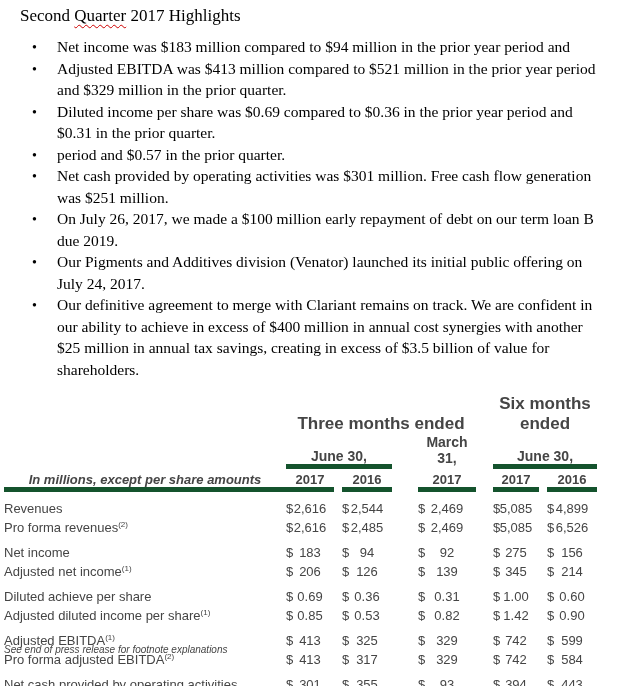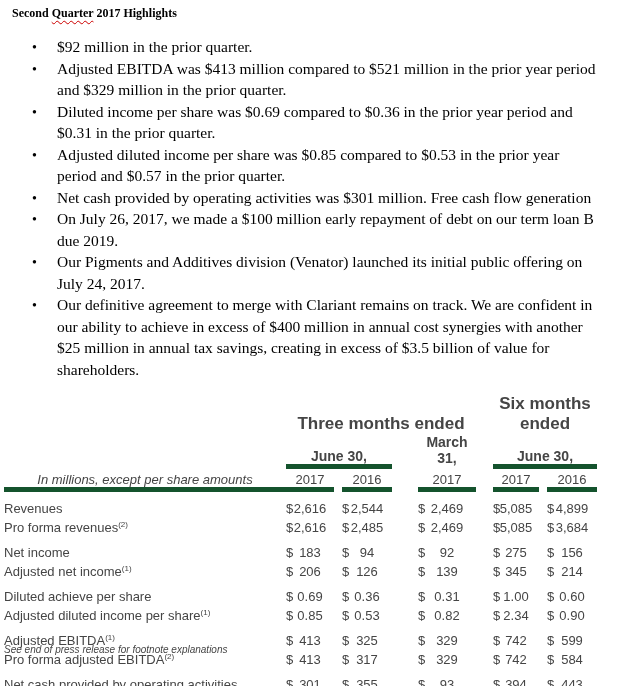--- a/index.html
+++ b/index.html
@@ -2,22 +2,22 @@
 <html><head>
 <meta charset="utf-8">
 <style>
   html,body { margin:0; padding:0; background:#ffffff; }
   .page {
     position:relative; width:624px; height:686px; background:#ffffff;
     font-family:"Liberation Serif", serif; color:#000; overflow:hidden;
   }
   
   .title {
-    position:absolute; left:12px; top:6px; margin:0;
-    font-size:12px; font-weight:bold; white-space:nowrap;
+    position:absolute; left:20px; top:6px; margin:0;
+    font-size:17px; font-weight:normal; white-space:nowrap;
     font-family:"Liberation Serif", serif;
   }
   .squiggle {
     text-decoration-line:underline;
     text-decoration-style:wavy;
     text-decoration-color:#cc0000;
     text-decoration-thickness:1px;
     text-underline-offset:3px;
   }
   
@@ -33,21 +33,21 @@
   .bl { font-size:15.5px; line-height:21.5px; white-space:nowrap; }
   
   .fin-wrap { position:absolute; left:4px; top:394px; }
   table.fin {
     border-collapse:collapse; table-layout:fixed; width:593px;
     font-family:"Liberation Sans", sans-serif; color:#454545;
   }
   table.fin td { padding:0; overflow:hidden; }
   tr.h1 td { height:15px; font-size:17px; font-weight:bold; text-align:center; vertical-align:bottom; }
   tr.h2 td { height:17px; font-size:14px; font-weight:bold; text-align:center; vertical-align:bottom; }
-  tr.h3 td { height:18px; font-size:13px; font-weight:normal; text-align:center; vertical-align:bottom; }
+  tr.h3 td { height:18px; font-size:13px; font-weight:bold; text-align:center; vertical-align:bottom; }
   td.u { border-bottom:5px solid #14532d; }
   td.meta {
     font-size:10px; font-style:italic; font-weight:normal; text-align:left;
     vertical-align:bottom; padding-bottom:2px; white-space:nowrap;
   }
   tbody tr.row { height:19px; }
   tbody tr.gap td { height:6px; }
   tbody tr.lead td { height:7px; }
   td.lbl { font-size:13px; white-space:nowrap; vertical-align:middle;margin-left:29px; }
   td.lbl sup { font-size:8px; vertical-align:super; line-height:0; }
@@ -64,40 +64,40 @@
 </head>
 <body>
 
 <div class="page">
 
   <h1 class="title"><span>Second </span><span class="squiggle">Quarter</span><span> 2017 Highlights</span></h1>
 
   <ul class="bullets" id="bullets">
       <li>
         <span class="bullet-mark">•</span>
-        <div class="bl">$92 million in the prior quarter.</div>
+        <div class="bl">Net income was $183 million compared to $94 million in the prior year period and</div>
       </li>
       <li>
         <span class="bullet-mark">•</span>
         <div class="bl">Adjusted EBITDA was $413 million compared to $521 million in the prior year period</div>
         <div class="bl">and $329 million in the prior quarter.</div>
       </li>
       <li>
         <span class="bullet-mark">•</span>
         <div class="bl">Diluted income per share was $0.69 compared to $0.36 in the prior year period and</div>
         <div class="bl">$0.31 in the prior quarter.</div>
       </li>
       <li>
         <span class="bullet-mark">•</span>
-        <div class="bl">Adjusted diluted income per share was $0.85 compared to $0.53 in the prior year</div>
         <div class="bl">period and $0.57 in the prior quarter.</div>
       </li>
       <li>
         <span class="bullet-mark">•</span>
         <div class="bl">Net cash provided by operating activities was $301 million. Free cash flow generation</div>
+        <div class="bl">was $251 million.</div>
       </li>
       <li>
         <span class="bullet-mark">•</span>
         <div class="bl">On July 26, 2017, we made a $100 million early repayment of debt on our term loan B</div>
         <div class="bl">due 2019.</div>
       </li>
       <li>
         <span class="bullet-mark">•</span>
         <div class="bl">Our Pigments and Additives division (Venator) launched its initial public offering on</div>
         <div class="bl">July 24, 2017.</div>
@@ -201,21 +201,21 @@
               <span class="val">2,469</span>
             </td>
             <td class="sp"></td>
             <td class="money">
               <span class="cur">$</span>
               <span class="val">5,085</span>
             </td>
             <td class="sp"></td>
             <td class="money">
               <span class="cur">$</span>
-              <span class="val">3,684</span>
+              <span class="val">6,526</span>
             </td>
           </tr>
           <tr class="gap">
             <td colspan="10"></td>
           </tr>
           <tr class="row">
             <td class="lbl"><span>Net income</span></td>
             <td class="money">
               <span class="cur">$</span>
               <span class="val">183</span>
@@ -310,21 +310,21 @@
               <span class="val">0.53</span>
             </td>
             <td class="sp"></td>
             <td class="money">
               <span class="cur">$</span>
               <span class="val">0.82</span>
             </td>
             <td class="sp"></td>
             <td class="money">
               <span class="cur">$</span>
-              <span class="val">2.34</span>
+              <span class="val">1.42</span>
             </td>
             <td class="sp"></td>
             <td class="money">
               <span class="cur">$</span>
               <span class="val">0.90</span>
             </td>
           </tr>
           <tr class="gap">
             <td colspan="10"></td>
           </tr>

